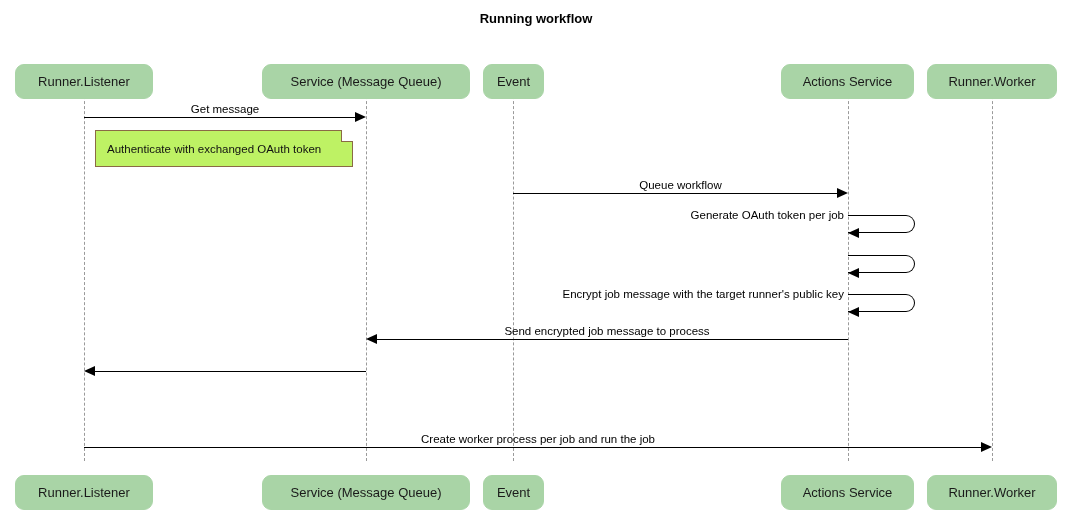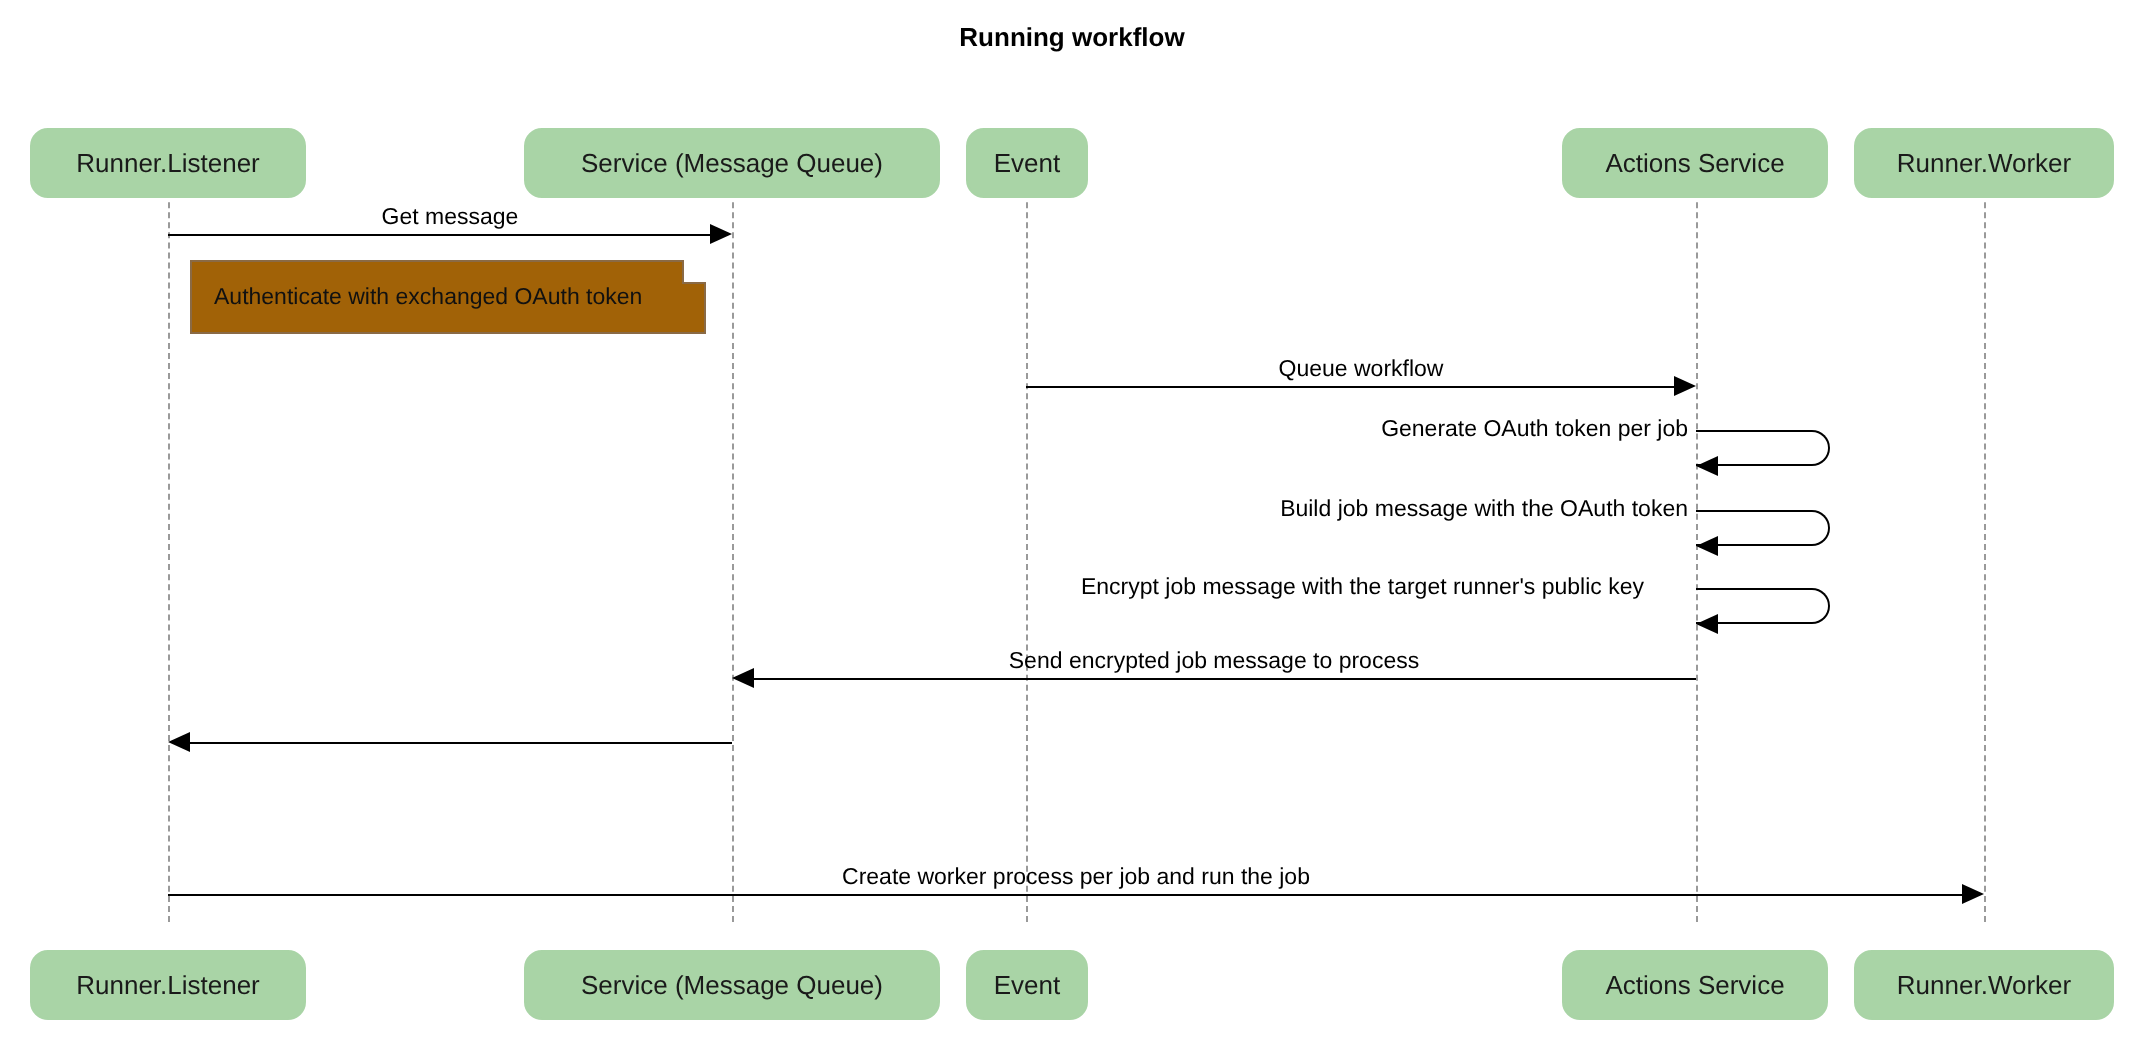--- a/index.html
+++ b/index.html
@@ -72,21 +72,21 @@
   }
   .arrow-right {
     border-left: 11px solid #000;
   }
   .arrow-left {
     border-right: 11px solid #000;
   }
   .note {
     position: absolute;
     box-sizing: border-box;
-    background: #a16207;
+    background: #bef264;
     border: 1px solid #8a6a45;
     font-size: 11.5px;
     color: #111;
     display: flex;
     align-items: center;
     white-space: nowrap;
     padding-left: 11px;
   }
   .note-fold {
     position: absolute;
@@ -143,25 +143,24 @@
   </div>
 
   <div class="msg-label" style="left:513px; top:179px; width:335px;">Queue workflow</div>
   <div class="msg-line" style="left:513px; top:193px; width:324px;"></div>
   <div class="arrow-head arrow-right" style="left:837px; top:188px;"></div>
 
   <div class="msg-label" style="left:548px; top:209px; width:296px; text-align:right;">Generate OAuth token per job</div>
   <div class="self-loop" style="left:848px; top:215px; width:67px; height:18px;"></div>
   <div class="arrow-head arrow-left" style="left:848px; top:228px;"></div>
 
-  <div class="msg-label" style="left:548px; top:249px; width:296px; text-align:right;">Build job message with the OAuth token</div>
   <div class="self-loop" style="left:848px; top:255px; width:67px; height:18px;"></div>
   <div class="arrow-head arrow-left" style="left:848px; top:268px;"></div>
 
-  <div class="msg-label" style="left:478px; top:288px; width:344px; text-align:right;">Encrypt job message with the target runner's public key</div>
+  <div class="msg-label" style="left:500px; top:288px; width:344px; text-align:right;">Encrypt job message with the target runner's public key</div>
   <div class="self-loop" style="left:848px; top:294px; width:67px; height:18px;"></div>
   <div class="arrow-head arrow-left" style="left:848px; top:307px;"></div>
 
   <div class="msg-label" style="left:366px; top:325px; width:482px;">Send encrypted job message to process</div>
   <div class="msg-line" style="left:377px; top:339px; width:471px;"></div>
   <div class="arrow-head arrow-left" style="left:366px; top:334px;"></div>
 
   <div class="msg-line" style="left:95px; top:371px; width:271px;"></div>
   <div class="arrow-head arrow-left" style="left:84px; top:366px;"></div>
 

